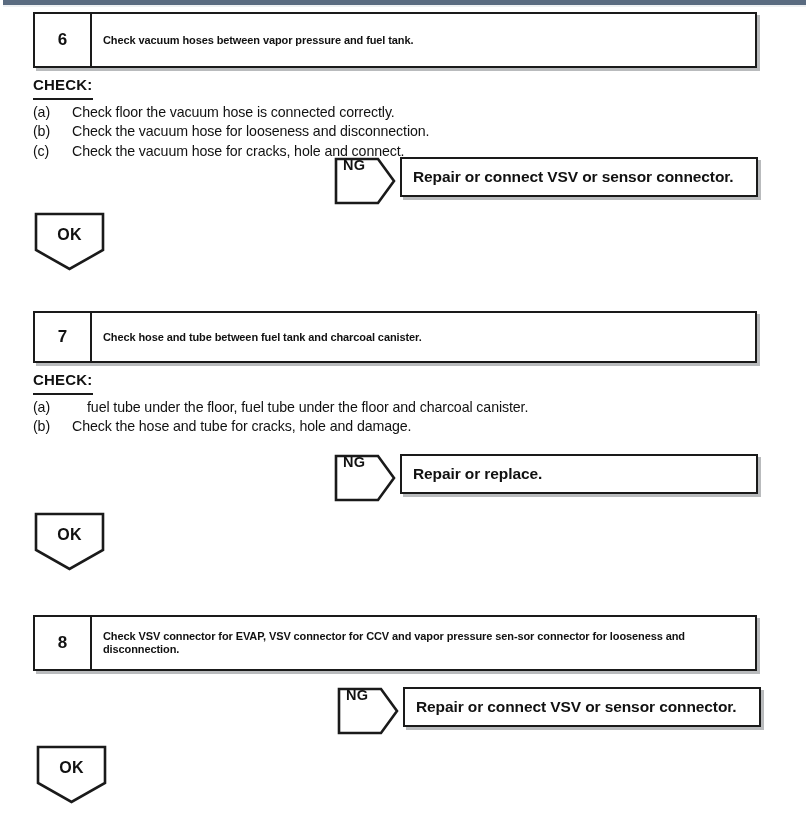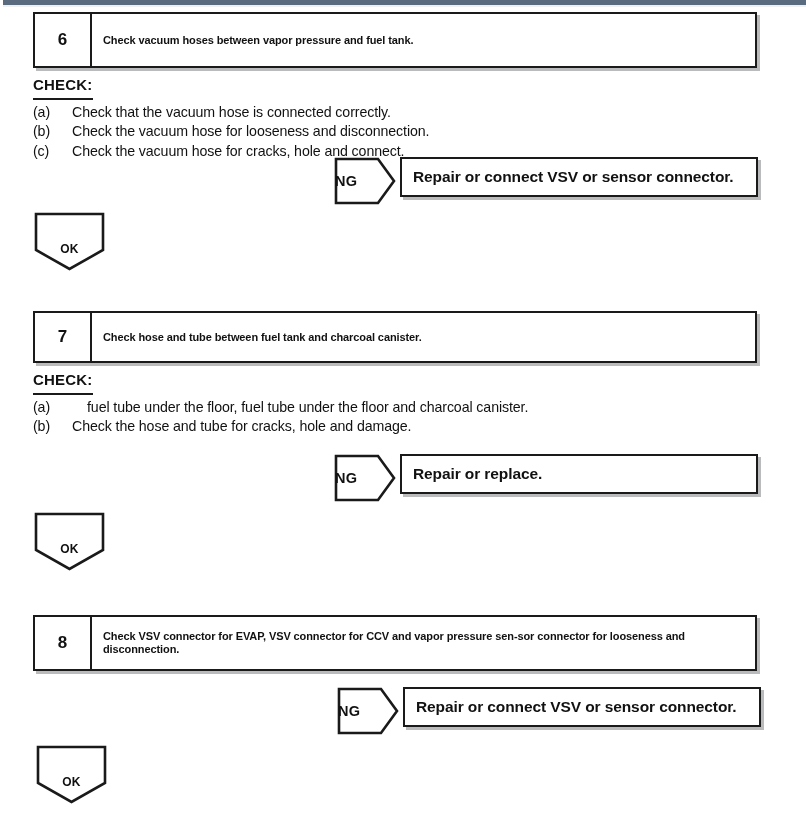--- a/index.html
+++ b/index.html
@@ -118,23 +118,22 @@
     display: flex;
     align-items: flex-start;
   }
   .ng-tag {
     position: relative;
     width: 62px;
     height: 48px;
     box-sizing: border-box;
     background: #ffffff;
     display: flex;
-    align-items: center;
     justify-content: flex-start;
-    padding-left: 1px;
+    padding-left: 9px;
     font-size: 14.5px;
     font-weight: bold;
     letter-spacing: 0.3px;
     z-index: 2;
   }
   .ng-tag svg {
     position: absolute;
     top: 0; left: 0;
     width: 62px;
     height: 48px;
@@ -157,23 +156,23 @@
     letter-spacing: -0.1px;
     margin-left: 4px;
   }
 
   
   .ok-tag {
     position: absolute;
     width: 71px;
     height: 59px;
     display: flex;
-    align-items: center;
+    align-items: flex-start;
     justify-content: center;
-    font-size: 12px;
+    font-size: 16px;
     font-weight: bold;
     letter-spacing: 0.3px;
   }
   .ok-tag svg {
     position: absolute;
     top: 0; left: 0;
     width: 71px;
     height: 59px;
   }
   .ok-tag .ok-label {
@@ -193,21 +192,21 @@
 
   <div class="step-box" style="left:33px; top:12px; width:724px; height:56px;">
     <div class="step-num">6</div>
     <div class="step-title">Check vacuum hoses between vapor pressure and fuel tank.</div>
   </div>
 
   <div class="check-block" style="top:76px; width:520px;">
     <div class="check-heading">CHECK:</div>
     <div class="check-item">
       <span class="check-marker">(a)</span>
-      <span class="check-text">Check that the vacuum hose is connected correctly.</span>
+      <span class="check-text">Check floor the vacuum hose is connected correctly.</span>
     </div>
     <div class="check-item">
       <span class="check-marker">(b)</span>
       <span class="check-text">Check the vacuum hose for looseness and disconnection.</span>
     </div>
     <div class="check-item">
       <span class="check-marker">(c)</span>
       <span class="check-text">Check the vacuum hose for cracks, hole and connect.</span>
     </div>
   </div>

